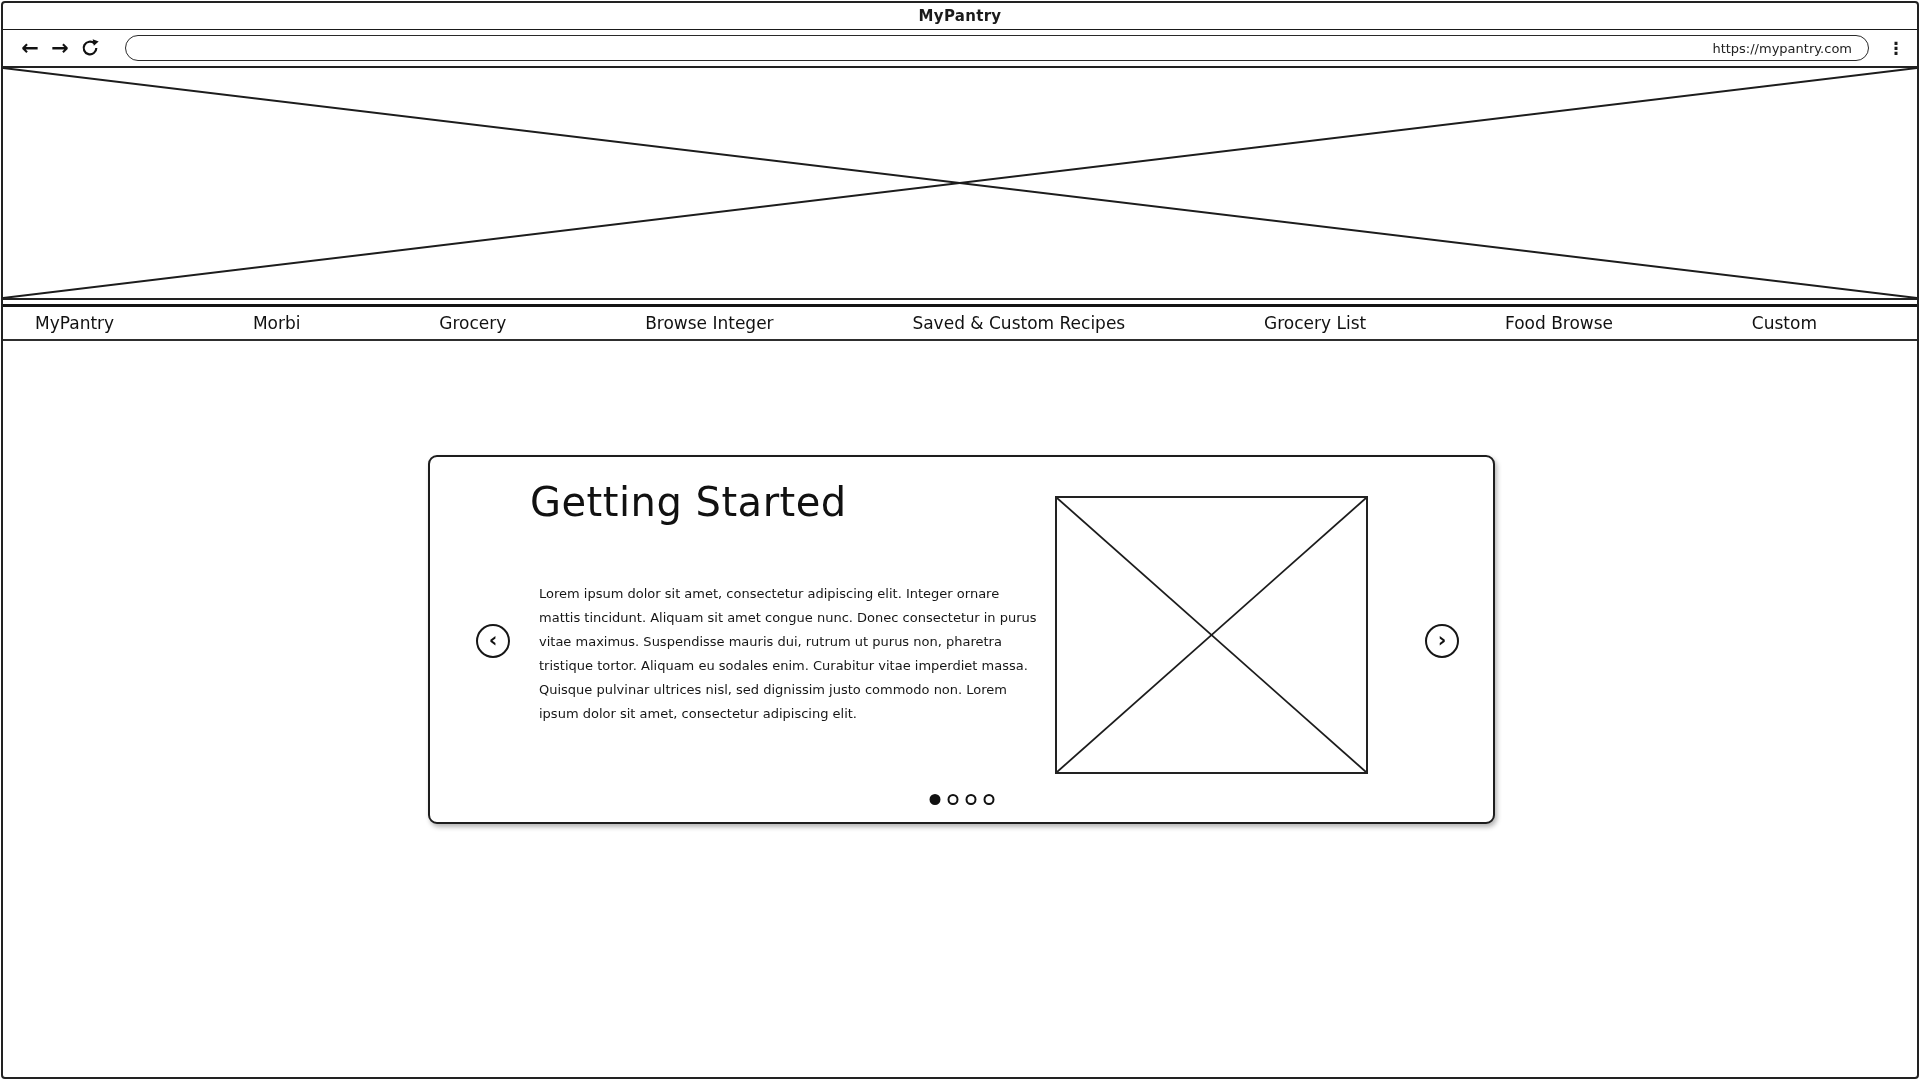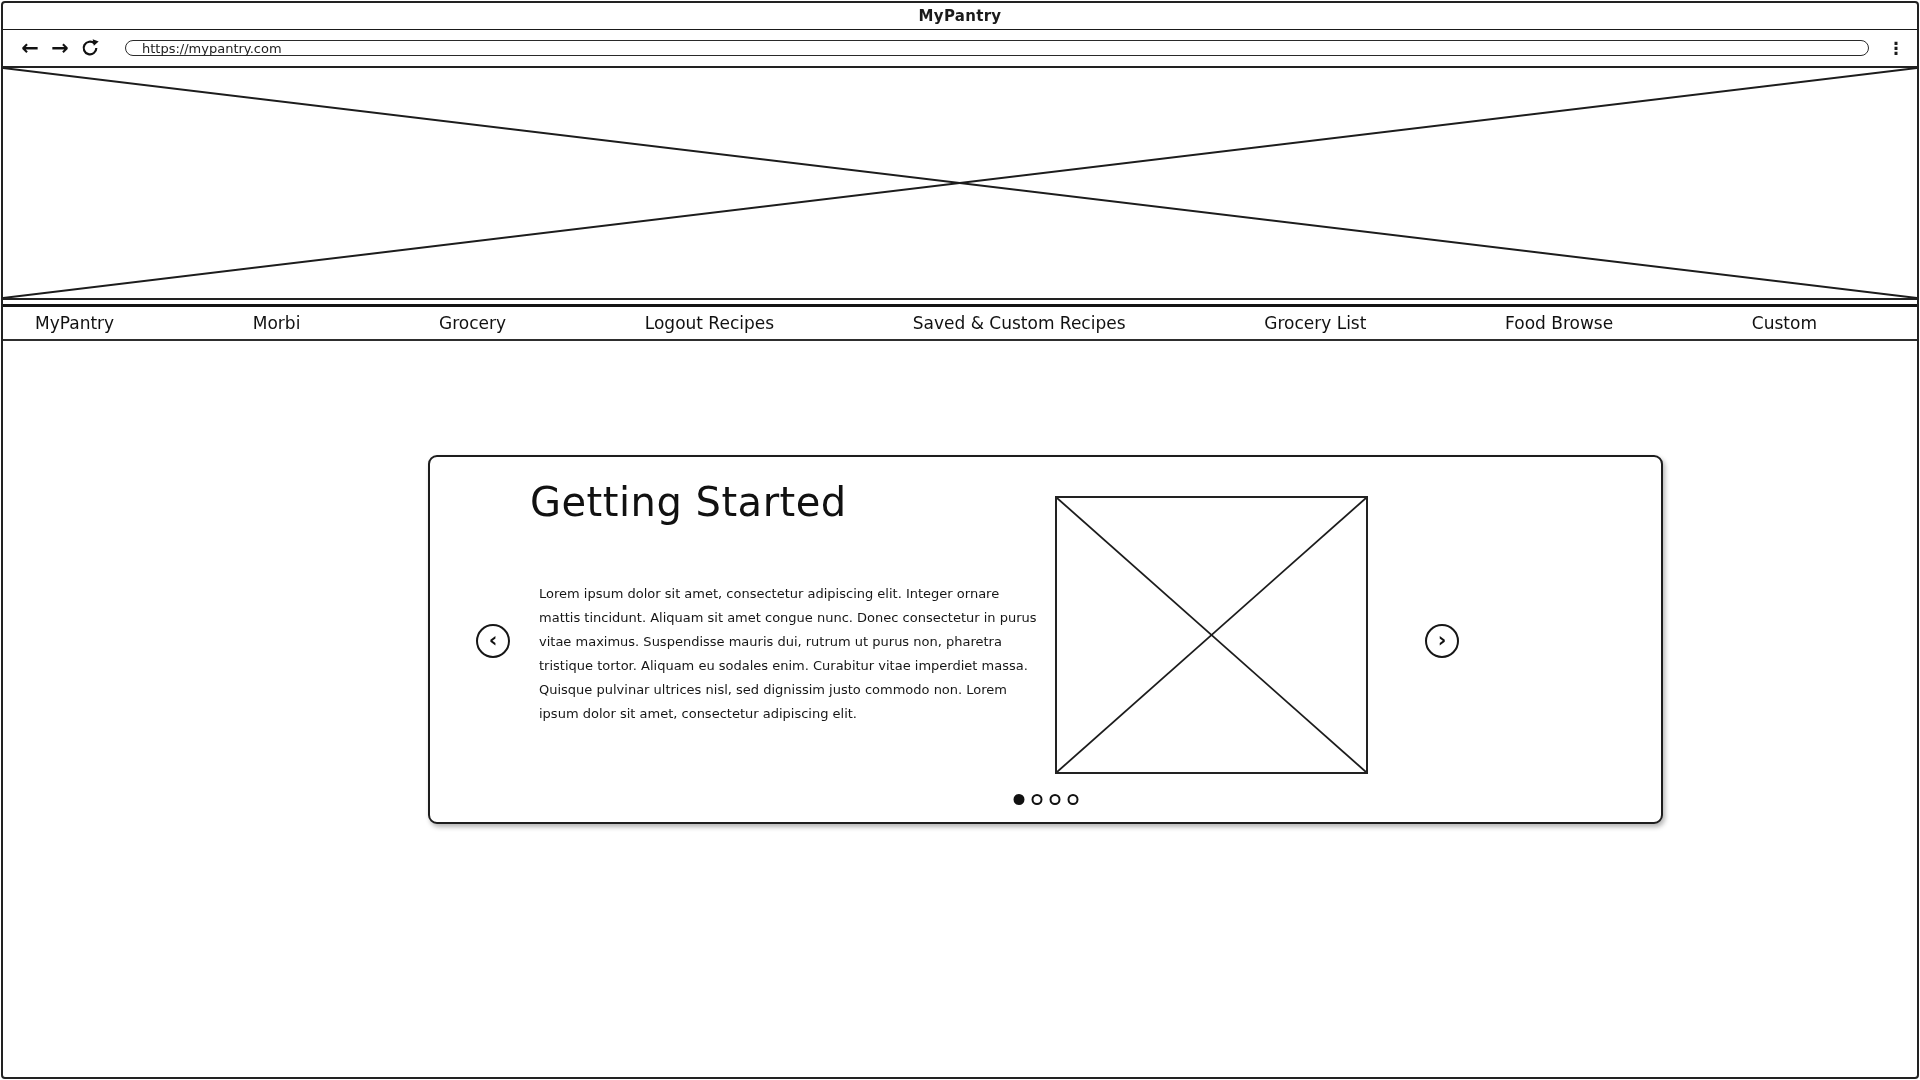--- a/index.html
+++ b/index.html
@@ -10,42 +10,42 @@
   .window { position:absolute; inset:1px; border:2.5px solid #222; border-radius:4px;
             background:#fff; overflow:hidden; }
 
   .titlebar { height:27px; display:flex; align-items:center; justify-content:center;
               border-bottom:1.5px solid #1a1a1a; }
   .titlebar .title { font-size:15px; font-weight:bold; letter-spacing:.3px; }
 
   .toolbar { height:36px; display:flex; align-items:center; padding:0 12px 0 14px; gap:4px; }
   .tool-btn { width:26px; height:26px; display:flex; align-items:center; justify-content:center;
               font-size:21px; font-weight:bold; color:#111; cursor:pointer; line-height:1; }
-  .url-bar { flex:1; height:16px; margin:0 14px 0 18px; border:1.7px solid #2a2a2a;
+  .url-bar { flex:1; height:26px; margin:0 14px 0 18px; border:1.7px solid #2a2a2a;
              border-radius:14px; display:flex; align-items:center; padding:0 16px;
-             font-size:13px; color:#222; background:#fff; }
+             font-size:13px; color:#222; background:#fff;justify-content:flex-end; }
   .kebab { width:18px; height:26px; display:flex; align-items:center; justify-content:center;
            font-size:17px; font-weight:bold; cursor:pointer; }
 
   
   .hero { position:relative; height:234px; border-top:2px solid #222; border-bottom:2px solid #222;
           background:#fff; }
   .hero svg, .imgbox svg { position:absolute; inset:0; width:100%; height:100%; }
 
   
   .nav { height:37px; margin-top:4px; border-top:3px solid #141414; border-bottom:2px solid #2e2e2e;
          box-shadow:0 2px 0 rgba(0,0,0,.22);
          display:flex; align-items:center; padding:0 100px 0 32px;
          justify-content:space-between; background:#fff; }
   .nav .nav-item { font-size:17px; color:#111; white-space:nowrap; cursor:pointer; }
   .nav .brand { cursor:pointer; }
 
   
   .content { position:relative; height:706px; background:#fff; }
-  .card { position:absolute; left:425px; top:114px; width:1235px; height:369px;
+  .card { position:absolute; left:425px; top:114px; width:1067px; height:369px;
           border:2.5px solid #1d1d1d; border-radius:9px; background:#fff;
           box-shadow:2px 3px 5px rgba(0,0,0,.3); }
   .card h1 { position:absolute; left:100px; top:22px; font-size:40px; font-weight:normal;
              letter-spacing:.5px; color:#111; }
   .card .copy { position:absolute; left:109px; top:96px; width:502px;
                 font-size:13px; line-height:24px; color:#161616;margin-top:29px; }
   .card .copy p + p { margin-top:25px; }
 
   .arrow-btn { position:absolute; top:167px; width:34px; height:34px; border-radius:50%;
                border:2.6px solid #161616; background:#fff; display:flex; align-items:center;
@@ -91,21 +91,21 @@
     <svg viewBox="0 0 100 100" preserveAspectRatio="none">
       <line x1="0" y1="0" x2="100" y2="100" stroke="#1c1c1c" stroke-width="2" vector-effect="non-scaling-stroke"></line>
       <line x1="0" y1="100" x2="100" y2="0" stroke="#1c1c1c" stroke-width="2" vector-effect="non-scaling-stroke"></line>
     </svg>
   </div>
 
   <div class="nav">
     <span class="nav-item brand">MyPantry</span>
     <span class="nav-item">Morbi</span>
     <span class="nav-item">Grocery</span>
-    <span class="nav-item">Logout Recipes</span>
+    <span class="nav-item">Browse Integer</span>
     <span class="nav-item">Saved &amp; Custom Recipes</span>
     <span class="nav-item">Grocery List</span>
     <span class="nav-item">Food Browse</span>
     <span class="nav-item">Custom</span>
   </div>
 
   <div class="content">
     <div class="card">
 
       <h1>Getting Started</h1>

